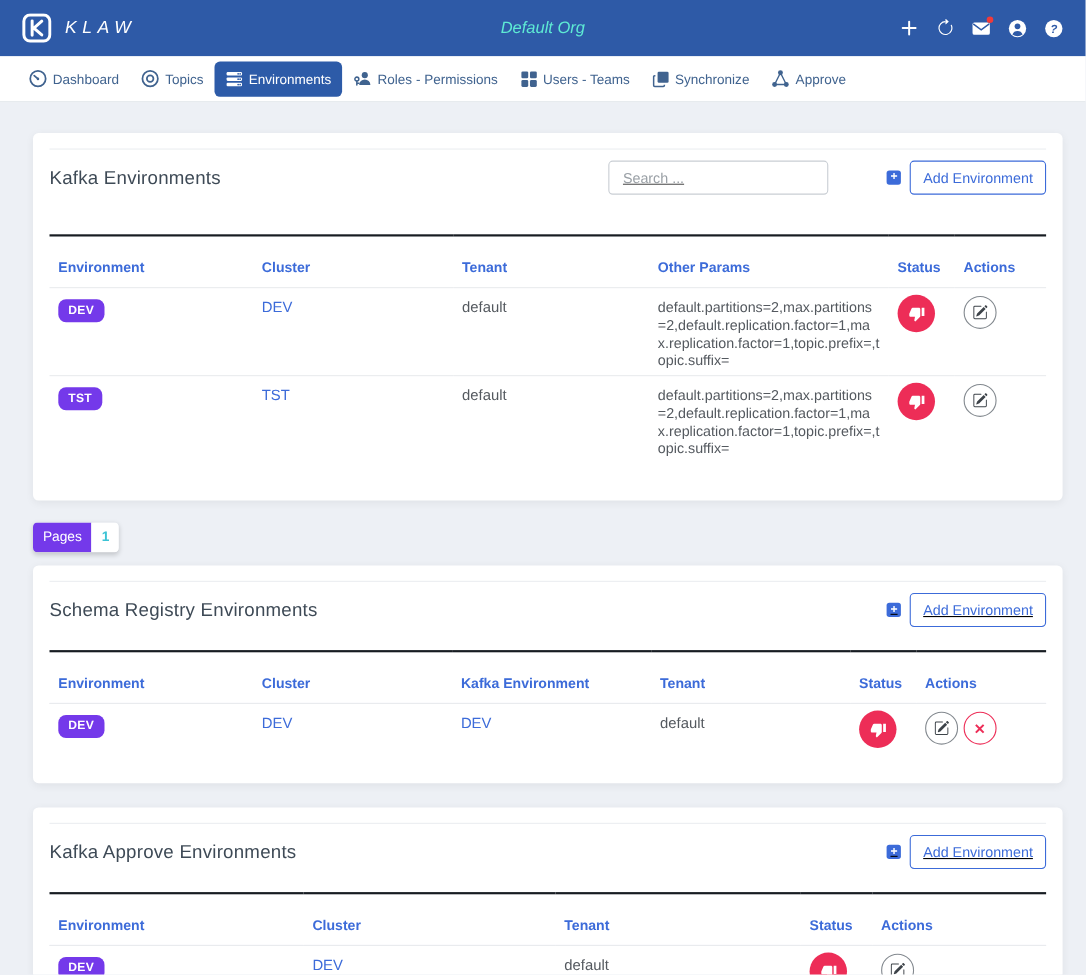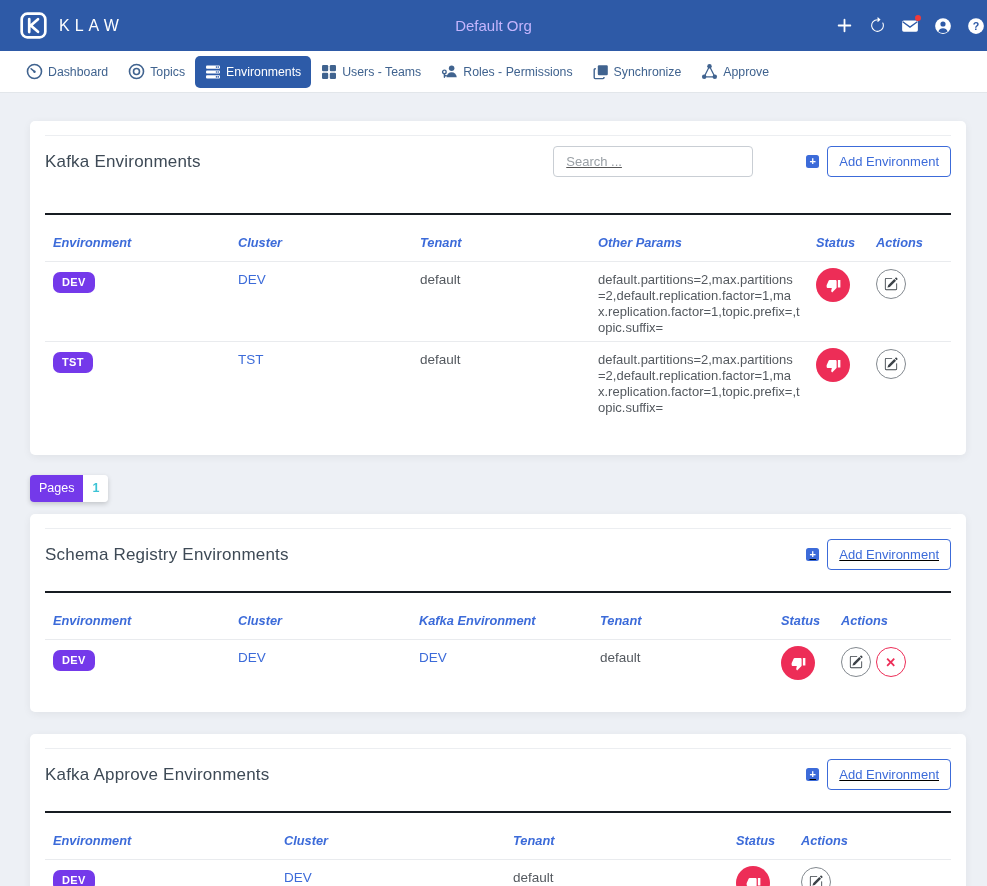--- a/index.html
+++ b/index.html
@@ -2,24 +2,24 @@
 <html><head>
 <meta charset="utf-8">
 <style>
 * {box-sizing:border-box; margin:0; padding:0;}
 html,body {width:987px; height:886px; overflow:hidden;}
 body {font-family:"Liberation Sans",sans-serif; background:#edf0f5;}
 a {text-decoration:none;}
 button {font-family:inherit; cursor:pointer;}
 
 
-.navbar {height:51px; background:#2e5aa7; display:flex; align-items:center; padding:0 2px 0 20px; position:relative;}
+.navbar {height:51px; background:#2e5aa7; display:flex; align-items:center; padding:0 20px 0 20px; position:relative;font-style:italic;}
 .brand {display:flex; align-items:center; gap:12px;}
 .brand-text {color:#fff; font-size:16px; letter-spacing:5px; font-weight:500;}
-.org-title {position:absolute; left:50%; transform:translateX(-50%); color:#c4b5fd; font-size:15px; font-weight:500;}
+.org-title {position:absolute; left:50%; transform:translateX(-50%); color:#5eead4; font-size:15px; font-weight:500;}
 .nav-right {margin-left:auto; display:flex; align-items:center; gap:15px;}
 .nav-ic {width:18px; height:18px; display:inline-flex; align-items:center; justify-content:center; position:relative; cursor:pointer;}
 .mail-badge {position:absolute; top:-2px; right:-2px; width:6px; height:6px; border-radius:50%; background:#f03a3a;}
 .user-box {background:#4068ac; border-radius:3px; padding:7px 12px 8px; text-align:center; color:#fff; margin-left:12px; white-space:nowrap;}
 .user-name {font-size:10.5px;}
 .user-team {font-size:9px; font-weight:700; margin-top:5px; letter-spacing:.2px;}
 
 
 .subnav {background:#fff; height:42px; display:flex; align-items:center; padding-left:16px; border-bottom:1px solid #e2e6ea;}
 .tab {display:flex; align-items:center; gap:5px; color:#40638f; font-size:12.3px; font-weight:500; cursor:pointer; white-space:nowrap; padding:8px 10px;}
@@ -36,21 +36,21 @@
 .search-input::placeholder {color:#9aa0a6;}
 .add-group {display:flex; align-items:center; gap:8px;}
 .ml-auto {margin-left:auto;text-decoration:underline;}
 .ml-gap {margin-left:53px;}
 .plus-square {width:13px; height:13px; background:#3c6bd9; border-radius:2.5px; display:inline-flex; align-items:center; justify-content:center; color:#fff; font-size:11px; font-weight:700; line-height:1;}
 .add-btn {border:1px solid #3c6bd9; color:#3c6bd9; background:#fff; border-radius:4px; font-size:13px; font-weight:500; padding:7px 11px;}
 
 table {width:100%; border-collapse:collapse; border-top:2px solid #171c22;}
 .tbl-1 {margin-top:36px;}
 .tbl-2 {margin-top:21px;}
-th {color:#3c6bd9; font-size:12.8px; font-weight:600; text-align:left; padding:20px 8px 11px; border-bottom:1px solid #e9ebee;font-style:italic;}
+th {color:#3c6bd9; font-size:12.8px; font-weight:600; text-align:left; padding:20px 8px 11px; border-bottom:1px solid #e9ebee;}
 td {padding:10px 8px 5px; vertical-align:top; font-size:13.5px; color:#54595f;}
 tr.has-sep td {border-bottom:1px solid #e9ebee;}
 .badge {display:inline-block; background:#7439ea; color:#fff; font-size:11px; font-weight:700; padding:4px 9px 5px; border-radius:7px; letter-spacing:.3px;}
 .cell-link {color:#3c6bd9; font-size:13.5px;}
 .params {width:202px; line-height:16px; word-break:break-all; font-size:13px;}
 .thumb {width:34px; height:34px; border-radius:50%; background:#ed2d57; display:flex; align-items:center; justify-content:center; margin-top:-4px;}
 .icon-btn {width:30px; height:30px; border-radius:50%; border:1px solid #83898f; background:#fff; display:inline-flex; align-items:center; justify-content:center; color:#3d4349; vertical-align:top; margin-top:-3px;}
 .icon-btn.delete {border-color:#ed2d57; color:#ed2d57; margin-left:1px; font-size:13px; font-weight:700;}
 .pb-1 {padding-bottom:34px;}
 .pb-2 {padding-bottom:27px;}
@@ -133,36 +133,36 @@
         <circle cx="11.5" cy="3.1" r=".8" fill="#2d5ba8"></circle>
         <circle cx="13.3" cy="3.1" r=".8" fill="#2d5ba8"></circle>
         <circle cx="11.5" cy="8" r=".8" fill="#2d5ba8"></circle>
         <circle cx="13.3" cy="8" r=".8" fill="#2d5ba8"></circle>
         <circle cx="11.5" cy="12.9" r=".8" fill="#2d5ba8"></circle>
         <circle cx="13.3" cy="12.9" r=".8" fill="#2d5ba8"></circle>
       </svg>
     <span>Environments</span>
   </div>
   <div class="tab">
+    <svg viewBox="0 0 16 16" width="17" height="17">
+        <circle cx="10" cy="5" r="2.6" fill="currentColor"></circle>
+        <path d="M5.2 13.5a4.8 4.8 0 0 1 9.6 0z" fill="currentColor"></path>
+        <circle cx="3.2" cy="8.4" r="1.7" fill="none" stroke="currentColor" stroke-width="1.3"></circle>
+        <path d="M3.2 10.1v3.4M3.2 12h1.8" stroke="currentColor" stroke-width="1.3" stroke-linecap="round"></path>
+      </svg>
+    <span>Roles - Permissions</span>
+  </div>
+  <div class="tab">
     <svg viewBox="0 0 16 16" width="16" height="16">
         <rect x="1" y="1" width="6.2" height="6.2" rx="1.2" fill="currentColor"></rect>
         <rect x="8.8" y="1" width="6.2" height="6.2" rx="1.2" fill="currentColor"></rect>
         <rect x="1" y="8.8" width="6.2" height="6.2" rx="1.2" fill="currentColor"></rect>
         <rect x="8.8" y="8.8" width="6.2" height="6.2" rx="1.2" fill="currentColor"></rect>
       </svg>
     <span>Users - Teams</span>
-  </div>
-  <div class="tab">
-    <svg viewBox="0 0 16 16" width="17" height="17">
-        <circle cx="10" cy="5" r="2.6" fill="currentColor"></circle>
-        <path d="M5.2 13.5a4.8 4.8 0 0 1 9.6 0z" fill="currentColor"></path>
-        <circle cx="3.2" cy="8.4" r="1.7" fill="none" stroke="currentColor" stroke-width="1.3"></circle>
-        <path d="M3.2 10.1v3.4M3.2 12h1.8" stroke="currentColor" stroke-width="1.3" stroke-linecap="round"></path>
-      </svg>
-    <span>Roles - Permissions</span>
   </div>
   <div class="tab">
     <svg viewBox="0 0 16 16" width="16" height="16">
         <rect x="4.8" y="1.2" width="10" height="10" rx="1.2" fill="currentColor"></rect>
         <path d="M2.8 4.8h-.6a1 1 0 0 0-1 1v7.8a1 1 0 0 0 1 1H10a1 1 0 0 0 1-1v-.6" fill="none" stroke="currentColor" stroke-width="1.4"></path>
       </svg>
     <span>Synchronize</span>
   </div>
   <div class="tab">
     <svg viewBox="0 0 16 16" width="17" height="17">

